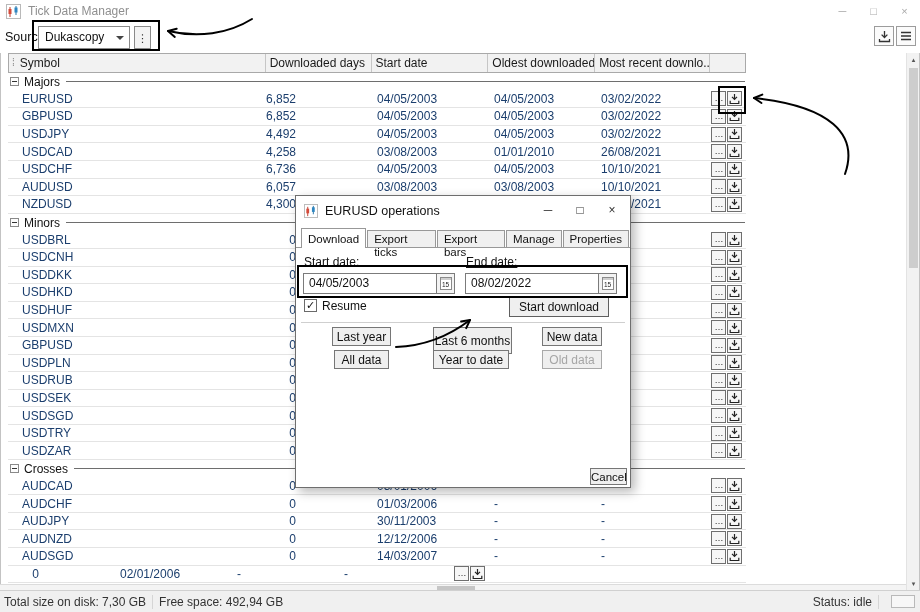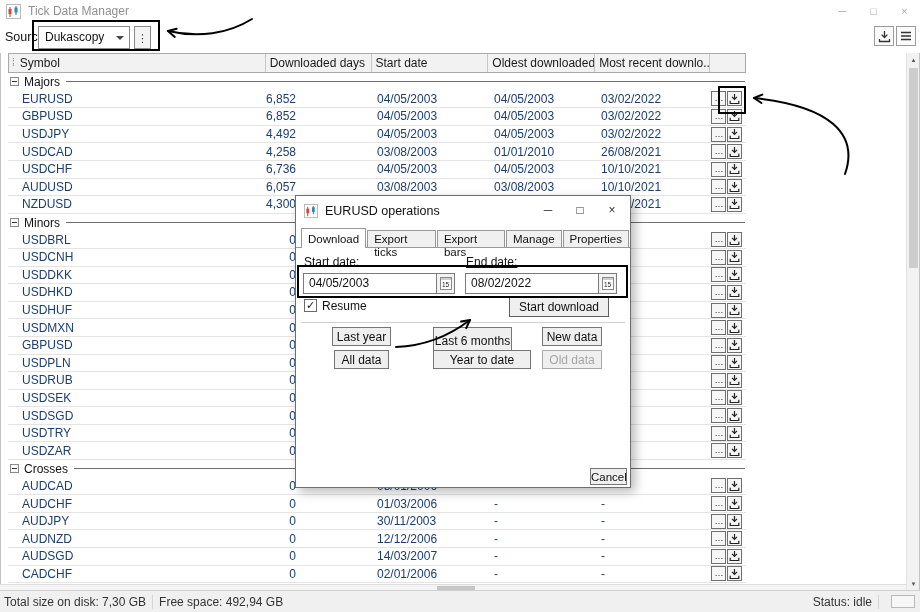--- a/index.html
+++ b/index.html
@@ -573,21 +573,20 @@
         <button class="mini-btn">…</button>
         <button class="mini-btn">
           <svg class="ic-svg" width="11" height="12" viewBox="0 0 11 12">
             <path d="M5.5 1 V6 M3 3.8 L5.5 6.3 L8 3.8 M1.2 7.8 V10.5 H9.8 V7.8" stroke="#222" fill="none" stroke-width="1.2"></path>
           </svg>
         </button>
       </span>
     </div>
 
     <div class="g-row">
-      <span class="c c-sym">CADCHF</span>
       <span class="c c-days">0</span>
       <span class="c c-start">02/01/2006</span>
       <span class="c c-old">-</span>
       <span class="c c-rec">-</span>
       <span class="c c-btns">
         <button class="mini-btn">…</button>
         <button class="mini-btn">
           <svg class="ic-svg" width="11" height="12" viewBox="0 0 11 12">
             <path d="M5.5 1 V6 M3 3.8 L5.5 6.3 L8 3.8 M1.2 7.8 V10.5 H9.8 V7.8" stroke="#222" fill="none" stroke-width="1.2"></path>
           </svg>
@@ -660,21 +659,21 @@
     <span class="chk">✓</span>
     <span class="chk-label">Resume</span>
     <button class="btn" style="left:213px; top:101px; width:100px; height:20px; border-color:#5f5f5f;">Start download</button>
 
     <div class="dlg-sep"></div>
 
     <button class="btn" style="left:36px;  top:131px; width:59px; height:19px;">Last year</button>
     <button class="btn" style="left:137px; top:131px; width:79px; height:27px;">Last 6 months</button>
     <button class="btn" style="left:246px; top:131px; width:60px; height:19px;">New data</button>
     <button class="btn" style="left:38px;  top:154px; width:55px; height:19px;">All data</button>
-    <button class="btn" style="left:137px; top:154px; width:98px; height:19px;">Year to date</button>
+    <button class="btn" style="left:137px; top:154px; width:76px; height:19px;">Year to date</button>
     <button class="btn disabled" style="left:246px; top:154px; width:60px; height:19px;">Old data</button>
 
     <button class="btn" style="left:294px; top:272px; width:37px; height:17px; font-size:11.5px;">Cancel</button>
   </div>
 
   <svg class="overlay" width="920" height="612" viewBox="0 0 920 612">
     <g stroke="#000" stroke-width="2" fill="none" stroke-linecap="round">
       <rect x="33" y="21" width="126" height="29"></rect>
       <rect x="719" y="87" width="26" height="26"></rect>
       <rect x="298" y="266" width="329" height="31"></rect>

